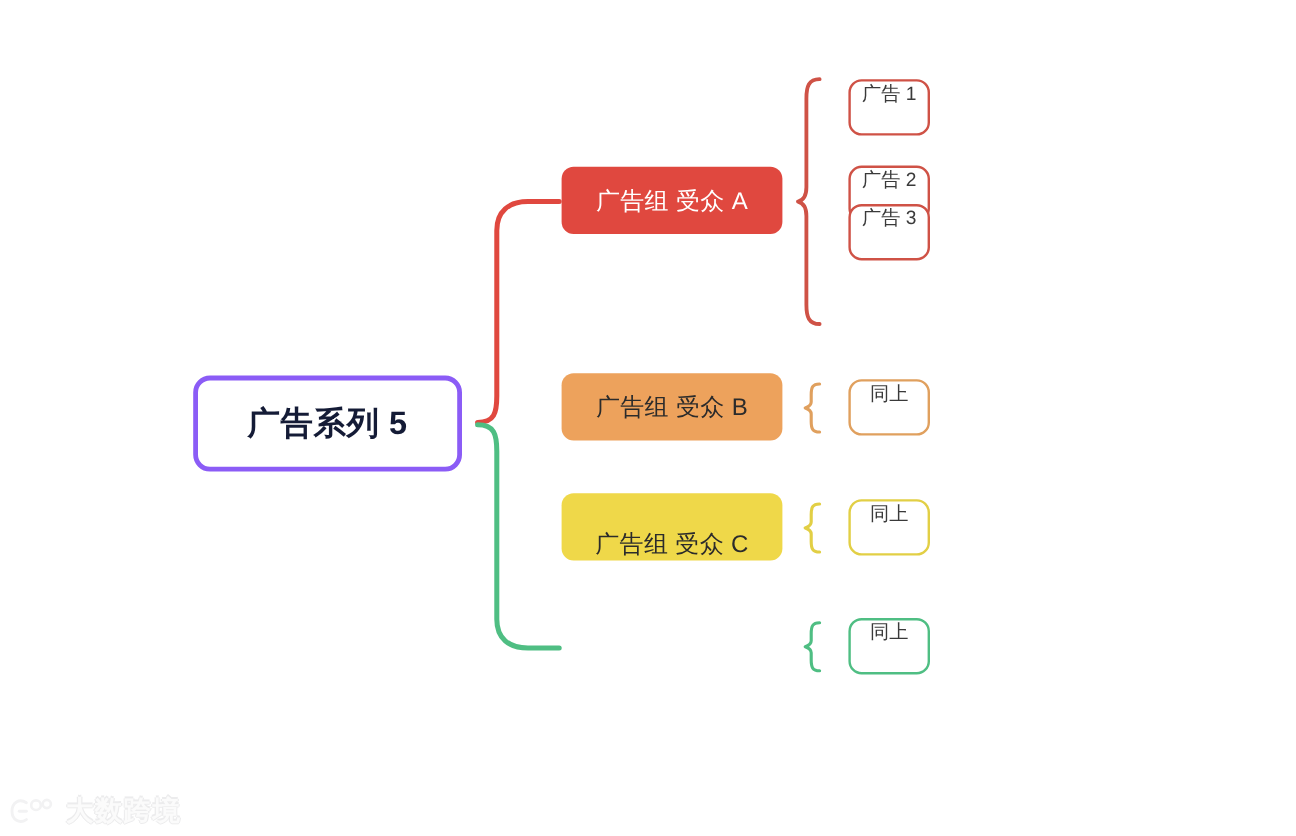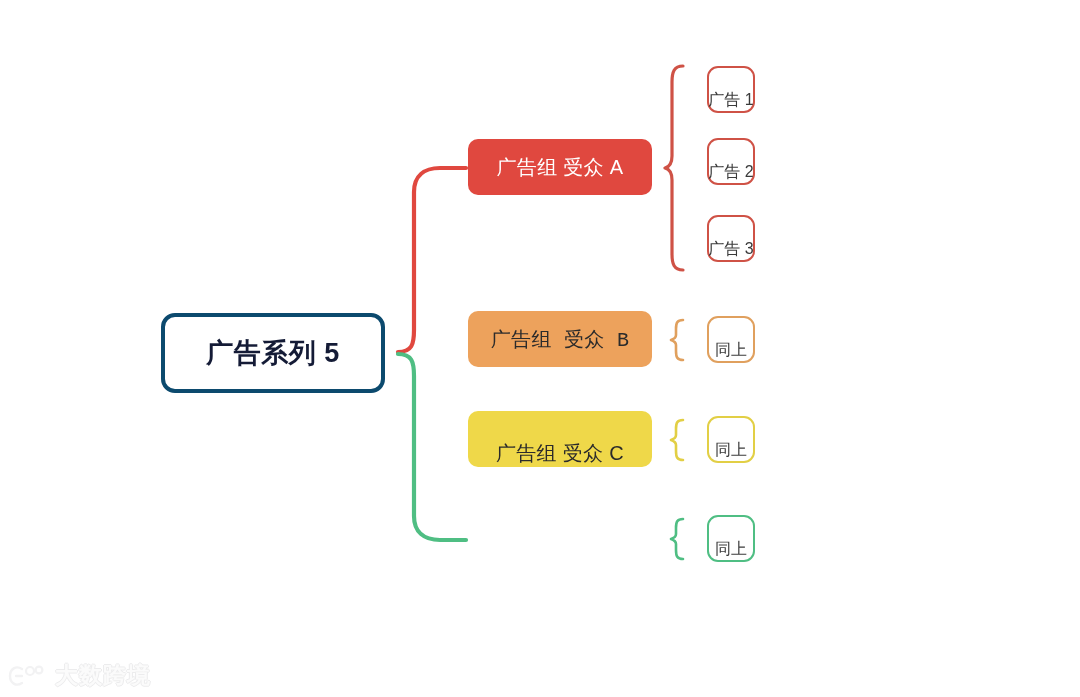--- a/index.html
+++ b/index.html
@@ -34,21 +34,21 @@
   }
 
   
   .root-node {
     position: absolute;
     left: 161px;
     top: 313px;
     width: 224px;
     height: 80px;
     box-sizing: border-box;
-    border: 4px solid #0c4a6e;
+    border: 4px solid #8b5cf6;
     border-radius: 14px;
     background: #ffffff;
     display: flex;
     align-items: center;
     justify-content: center;
   }
   .root-label {
     font-size: 27px;
     font-weight: 700;
     color: #141b36;
@@ -70,48 +70,48 @@
   }
   .group-label {
     font-size: 20px;
     font-weight: 500;
     white-space: nowrap;
     letter-spacing: 0.3px;
   }
   .group-a { top: 139px; background: #e0483f; }
   .group-a .group-label { color: #ffffff; }
   .group-b { top: 311px; background: #eda25c; }
-  .group-b .group-label { color: #2b2b2b; font-family: Liberation Mono, monospace; }
+  .group-b .group-label { color: #2b2b2b; }
   .group-c { top: 411px; background: #efd849; align-items: flex-end; }
   .group-c .group-label { color: #2b2b2b; }
   .group-d { top: 510px; background: #4fbe83; }
   .group-d .group-label { color: #2b2b2b; }
 
   
   .leaf-node {
     position: absolute;
     left: 707px;
-    width: 48px;
+    width: 68px;
     height: 47px;
     box-sizing: border-box;
     border: 2.5px solid #cf5246;
     border-radius: 11px;
     background: #ffffff;
     display: flex;
-    align-items: flex-end;
+    align-items: flex-start;
     justify-content: center;
   }
   .leaf-label {
     font-size: 16px;
     color: #3a3a3a;
     white-space: nowrap;
   }
   .leaf-a1 { top: 66px; }
   .leaf-a2 { top: 122px; margin-top: 16px; }
-  .leaf-a3 { top: 170px; margin-top: 45px; }
+  .leaf-a3 { top: 170px; }
   .leaf-a4 { top: 222px; }
 
   .leaf-b { top: 316px; border-color: #e0a05e; }
   .leaf-c { top: 416px; border-color: #e2cf45; }
   .leaf-d { top: 515px; border-color: #4fbe83; }
 
   
   .brace {
     position: absolute;
     pointer-events: none;

